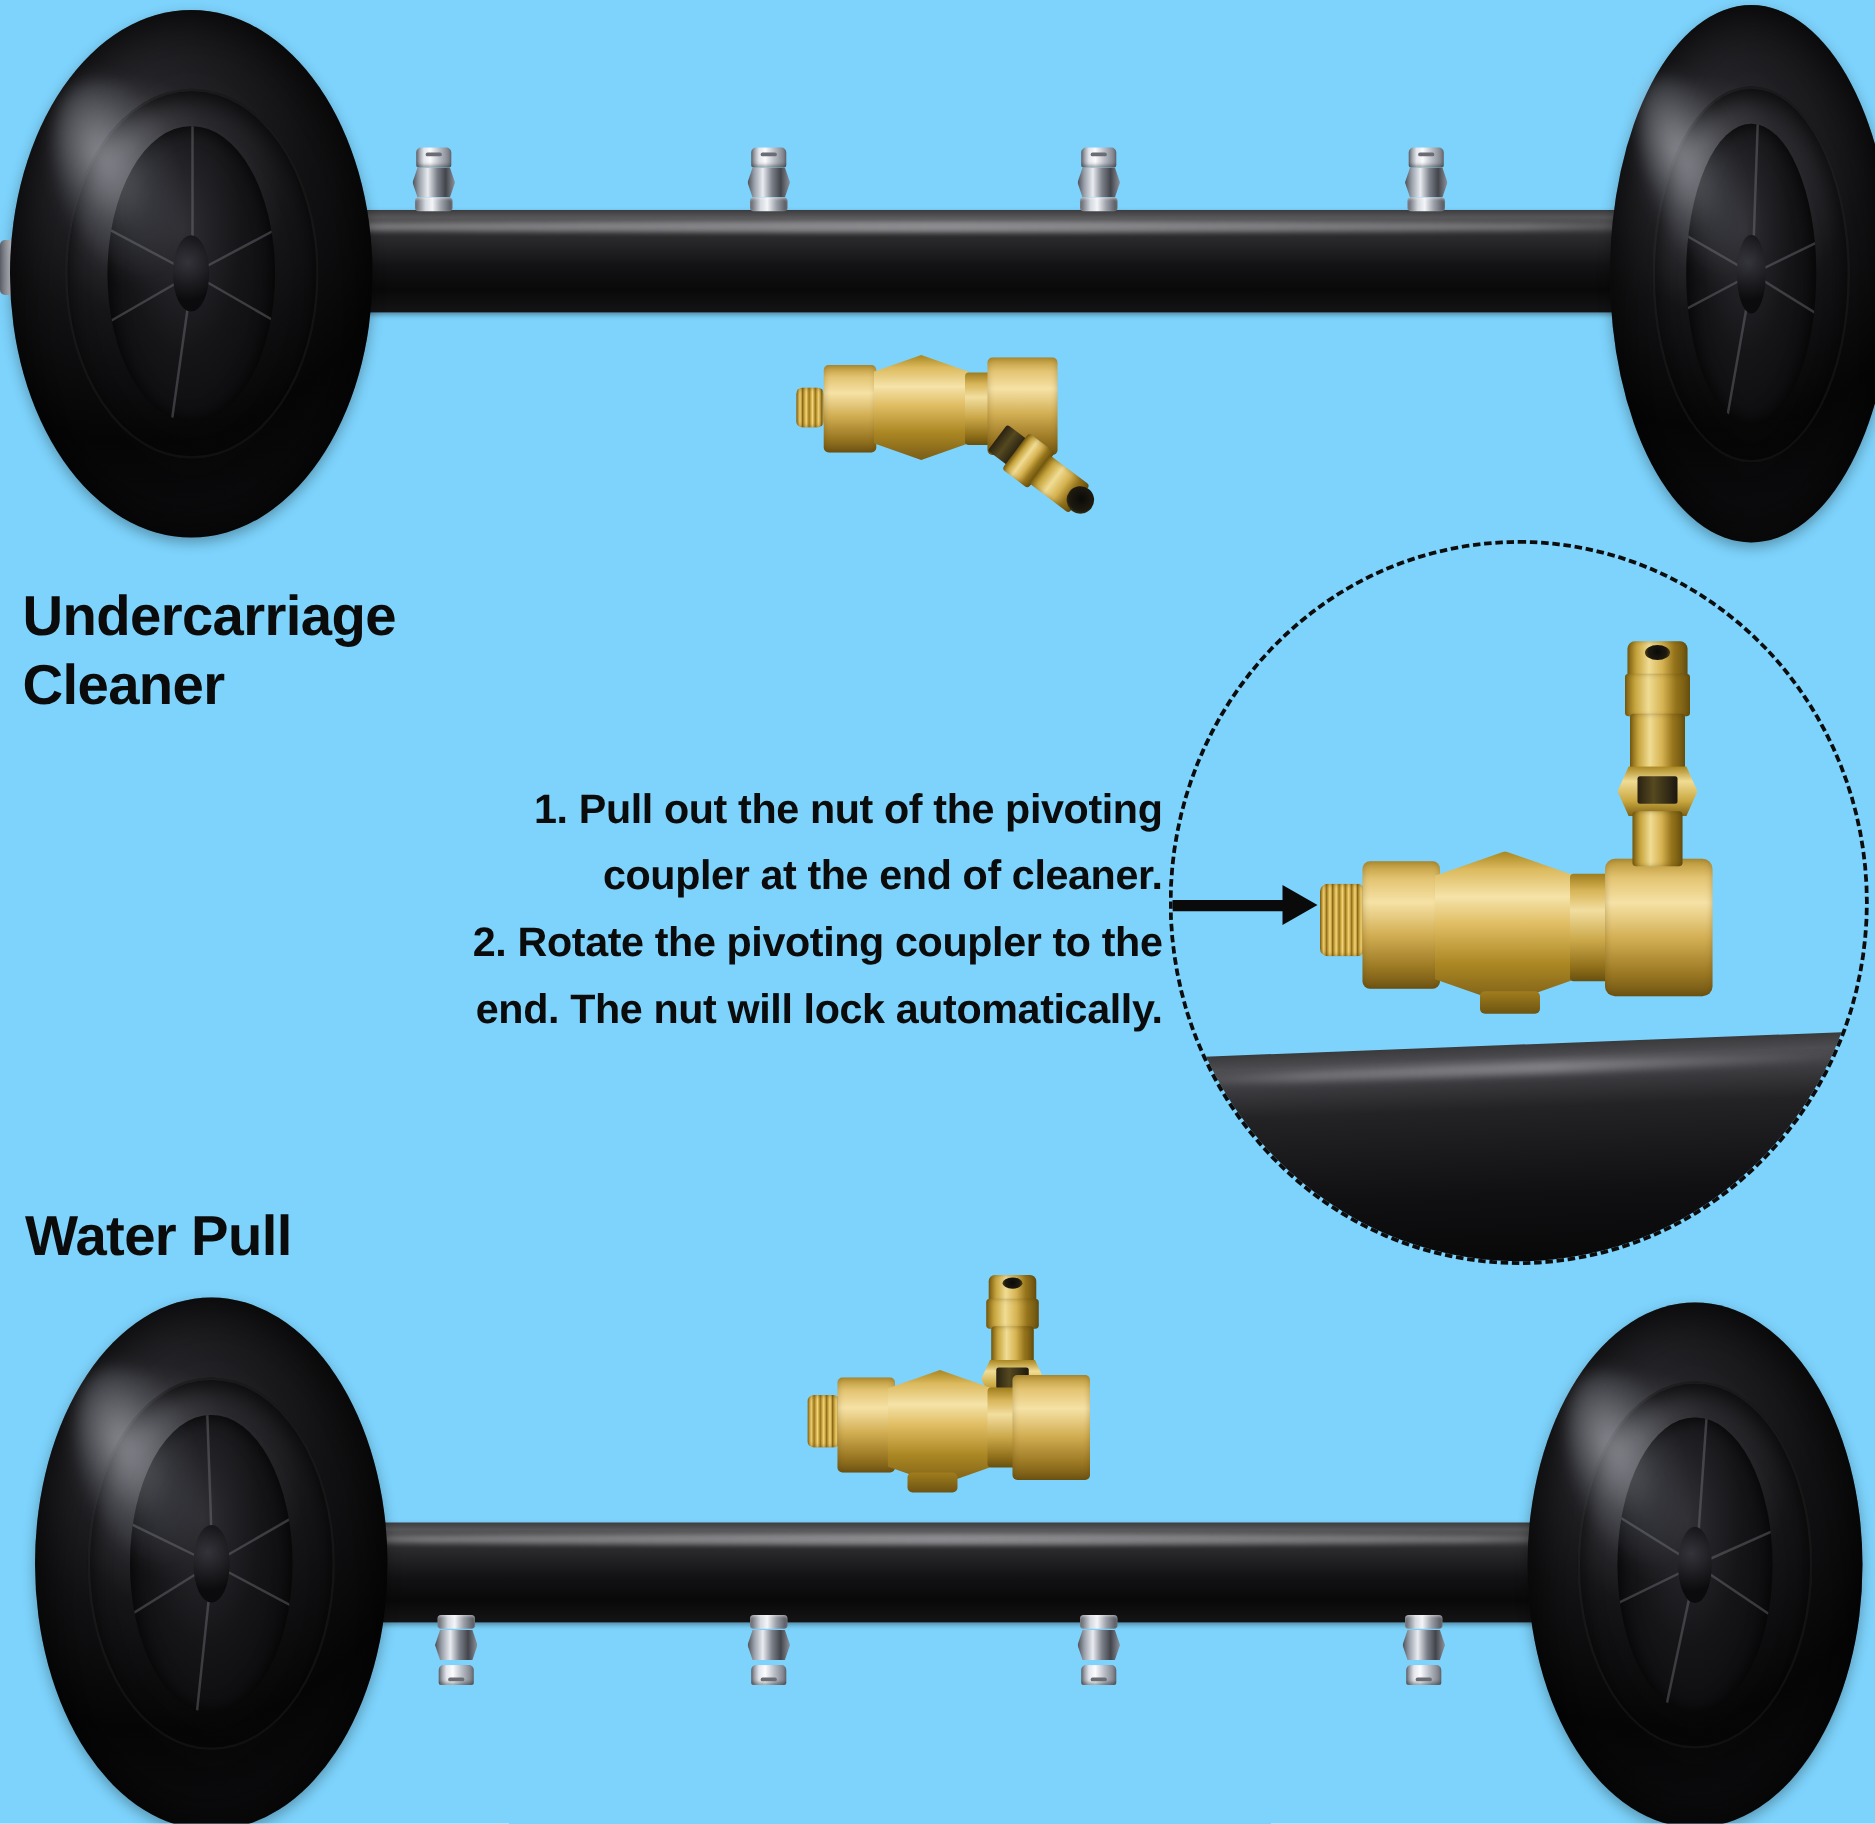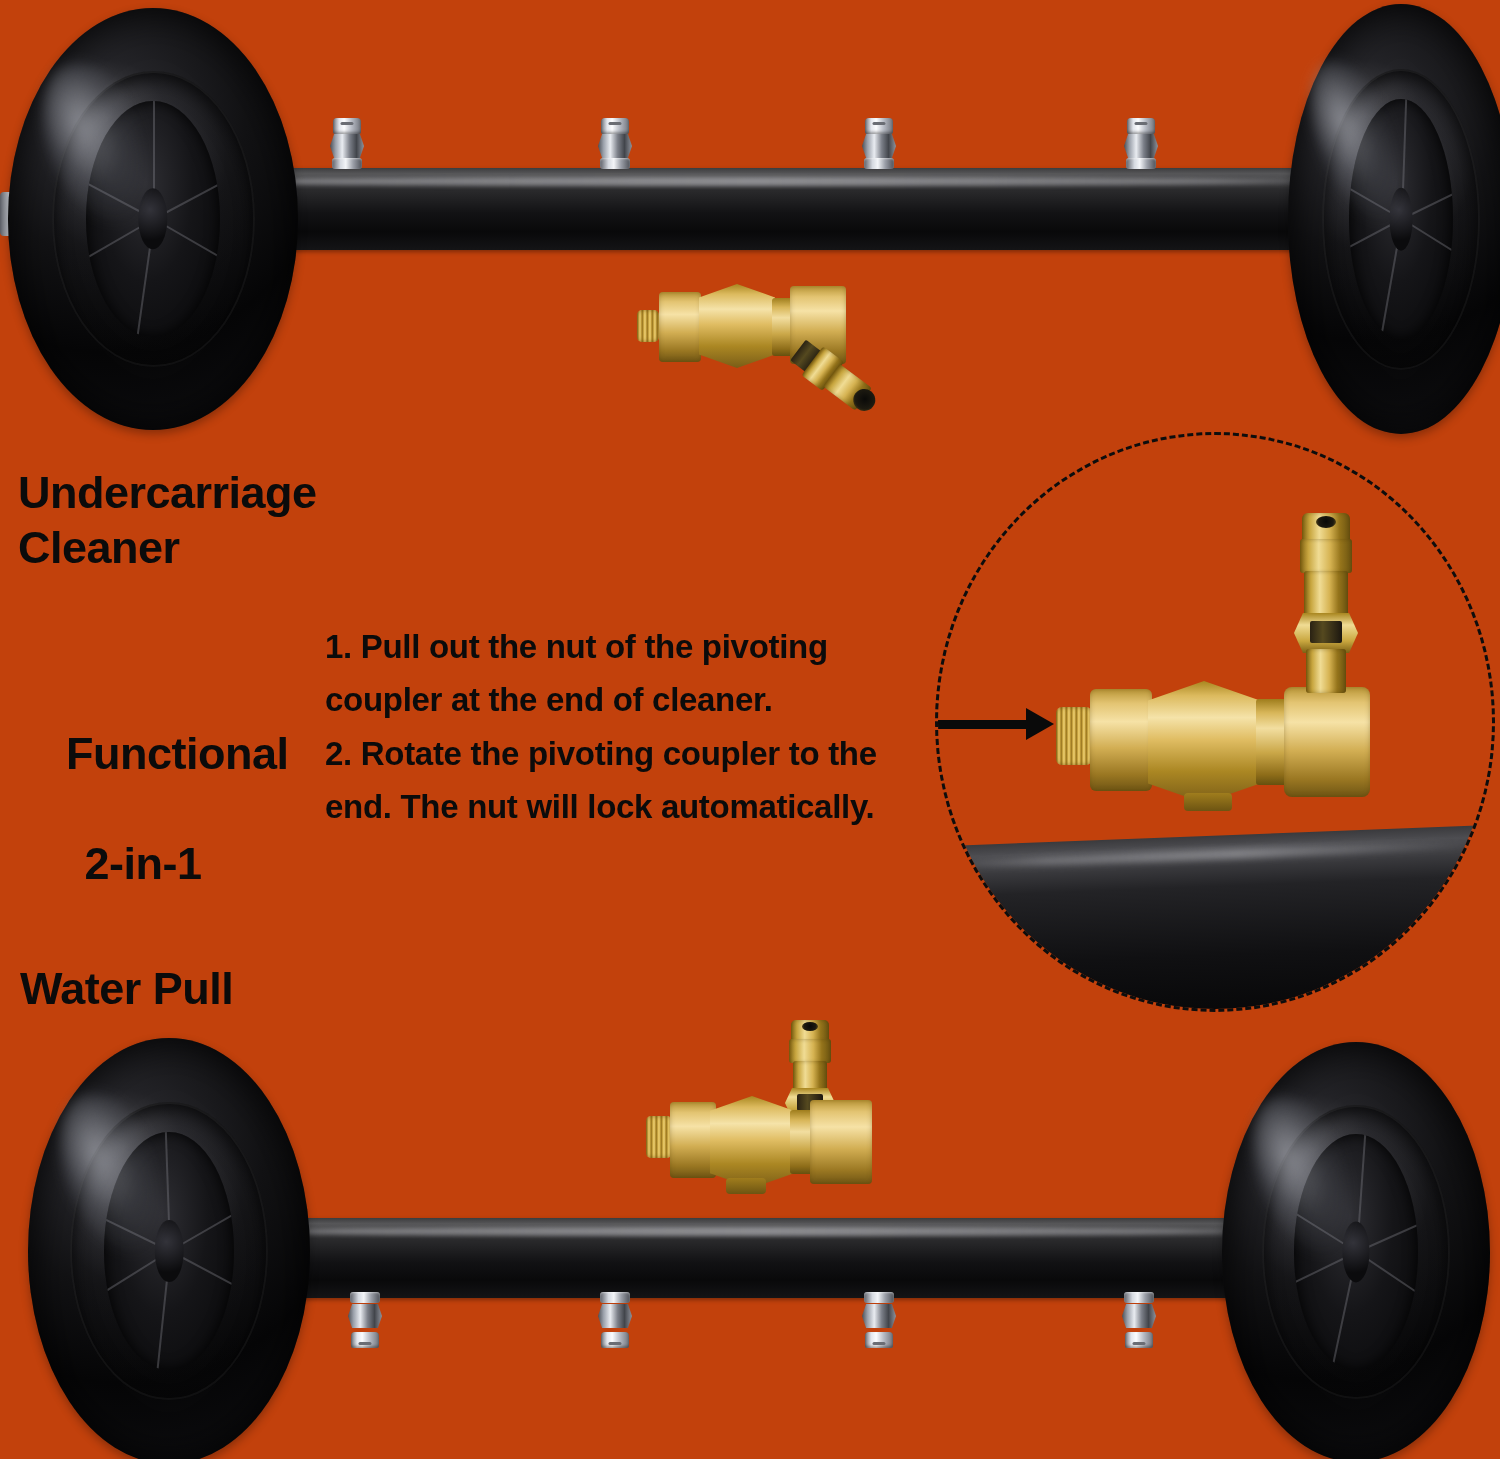--- a/index.html
+++ b/index.html
@@ -10,21 +10,21 @@
   }
   body {
     font-family: "Liberation Sans", sans-serif;
     -webkit-font-smoothing: antialiased;
   }
 
   #page {
     position: relative;
     width: 1500px;
     height: 1459px;
-    background: #c2410c;
+    background: #7dd3fc;
     overflow: hidden;
   }
 
   
   .heading {
     position: absolute;
     font-weight: bold;
     color: #0b0b0b;
     letter-spacing: -0.5px;
     line-height: 1.22;
@@ -55,20 +55,21 @@
   #instructions {
     position: absolute;
     left: 325px;
     top: 620px;
     width: 605px;
     font-size: 33px;
     font-weight: bold;
     color: #0b0b0b;
     line-height: 1.62;
     letter-spacing: -0.3px;
+    text-align: right;
   }
   #instructions p { margin: 0; }
 
   
   .assembly { position: absolute; }
 
   
   .bar {
     position: absolute;
     border-radius: 38px;
@@ -417,24 +418,20 @@
         <div class="spoke" style="transform:rotate(302deg);"></div>
         <div class="hub-cap"></div>
       </div>
       <div class="gloss"></div>
     </div>
   </div>
 
   <div class="heading" id="heading-undercarriage"><span>Undercarriage</span>
 <span>Cleaner</span></div>
 
-  <div class="heading" id="heading-functional">
-    <span>Functional</span>
-    <span class="line2">2-in-1</span>
-  </div>
 
   <div id="instructions">
     <p>1. Pull out the nut of the pivoting coupler at the end of cleaner.</p>
     <p>2. Rotate the pivoting coupler to the end. The nut will lock automatically.</p>
   </div>
 
   <div id="callout">
 
     <div class="clip-area">
       <div class="corner-wheel"></div>

